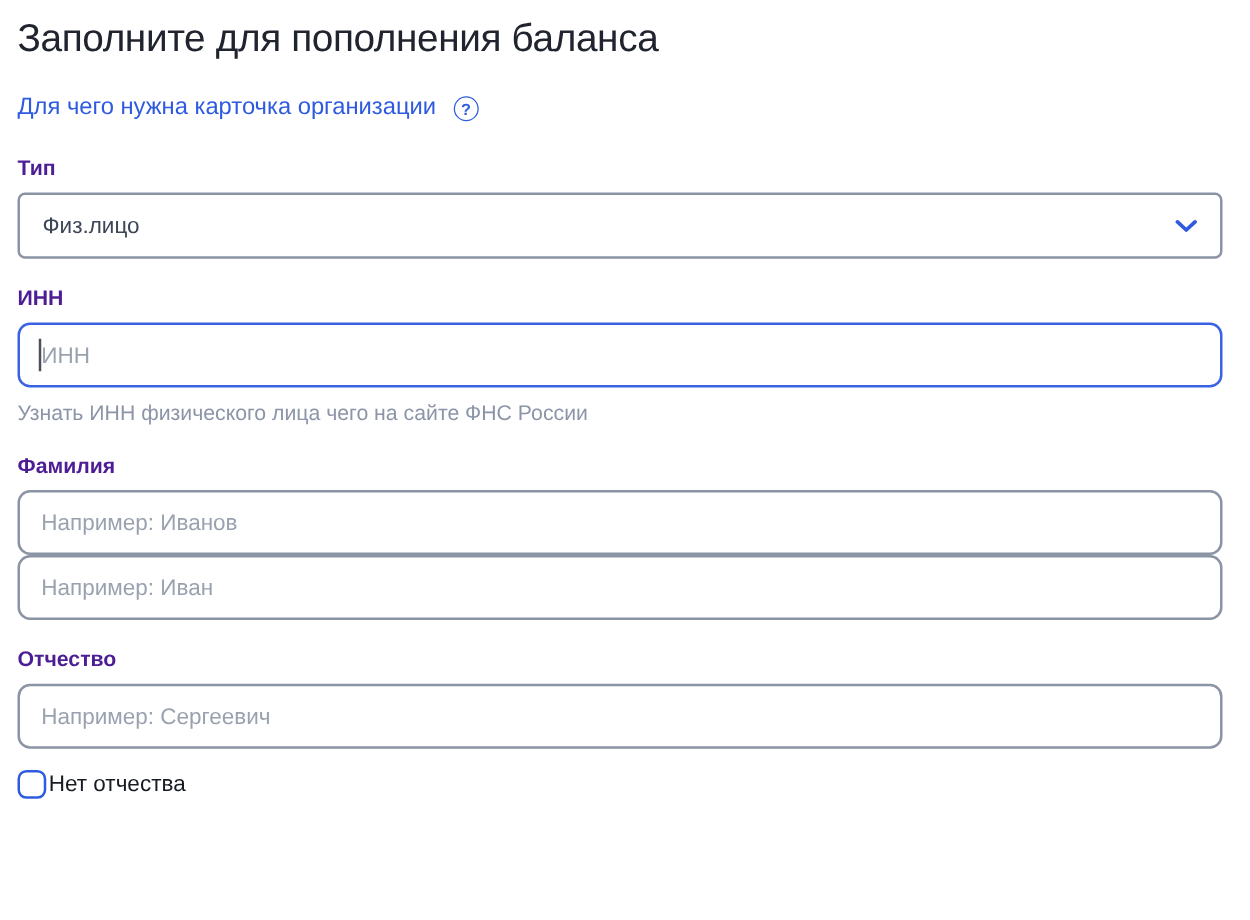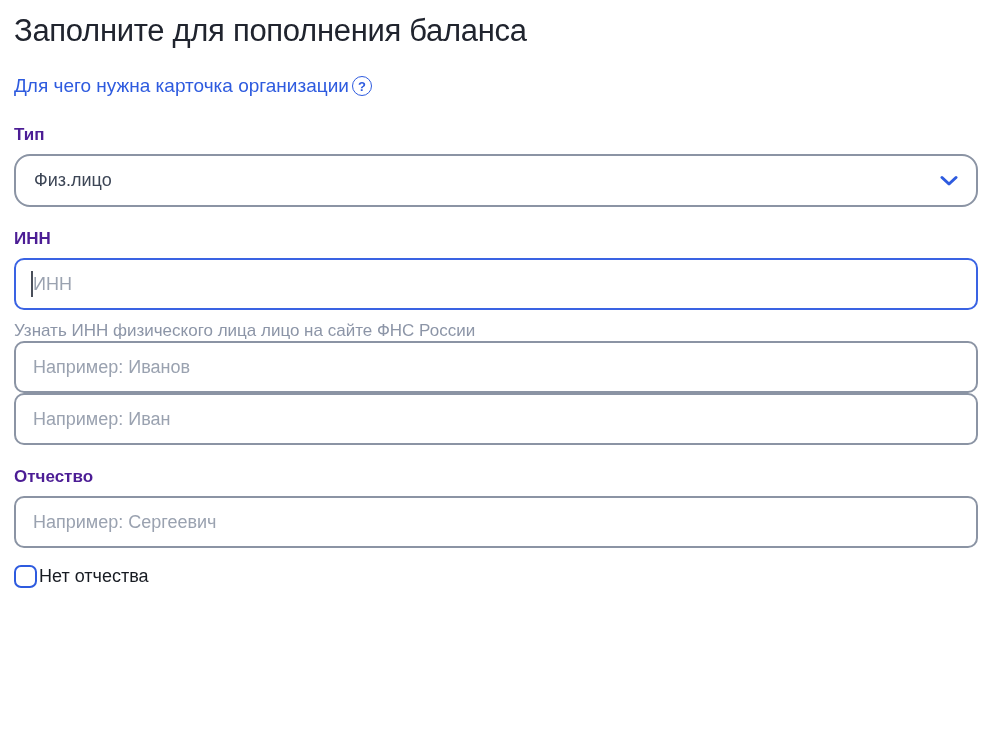--- a/index.html
+++ b/index.html
@@ -17,22 +17,22 @@
     font-weight: 400;
     letter-spacing: -0.3px;
     color: #20242e;
     line-height: 1.2;
     margin-top: 4px;
   }
 
   .help-link {
     margin-top: 26px;
     display: inline-flex;
-    align-items: center;
-    gap: 3px;
+    align-items: flex-end;
+    gap: 14px;
     font-size: 19px;
     color: #2e5bdf;
     text-decoration: none;
     cursor: pointer;
   }
   .q-icon {
     width: 20px; height: 20px;
     border: 1.6px solid #2e5bdf;
     border-radius: 50%;
     display: inline-flex;
@@ -52,21 +52,21 @@
     margin-top: 22px;
     margin-bottom: 9px;
   }
   .field-label.first { margin-top: 28px; }
 
   .select-box {
     position: relative;
     width: 100%;
     height: 53px;
     border: 2px solid #8b94a4;
-    border-radius: 16px;
+    border-radius: 6px;
     display: flex;
     align-items: center;
     padding: 0 18px;
     font-size: 18px;
     color: #3d4656;
     background: #fff;
     cursor: pointer;
   }
   .select-box .chevron {
     position: absolute;
@@ -144,22 +144,23 @@
         <path d="M2 2.5 L9 9 L16 2.5" stroke="#2e5bdf" stroke-width="3" stroke-linecap="round" stroke-linejoin="round"></path>
       </svg>
     </span>
   </div>
 
   <label class="field-label">ИНН</label>
   <div class="input-wrap focused">
     <input class="text-input" type="text" placeholder="ИНН" style="">
     <span class="caret"></span>
   </div>
-  <div class="helper-text">Узнать ИНН физического лица лицо на сайте ФНС России</div>
+  <div class="helper-text">Узнать ИНН физического лица чего на сайте ФНС России</div>
 
+  <label class="field-label">Фамилия</label>
   <div class="input-wrap">
     <input class="text-input" type="text" placeholder="Например: Иванов" style="">
   </div>
 
   <div class="input-wrap">
     <input class="text-input" type="text" placeholder="Например: Иван" style="">
   </div>
 
   <label class="field-label">Отчество</label>
   <div class="input-wrap">

